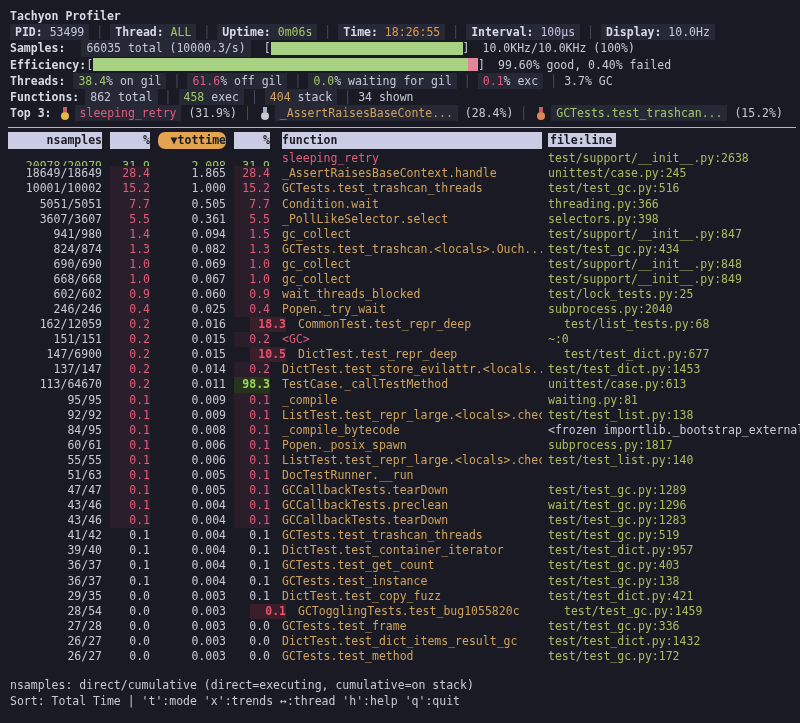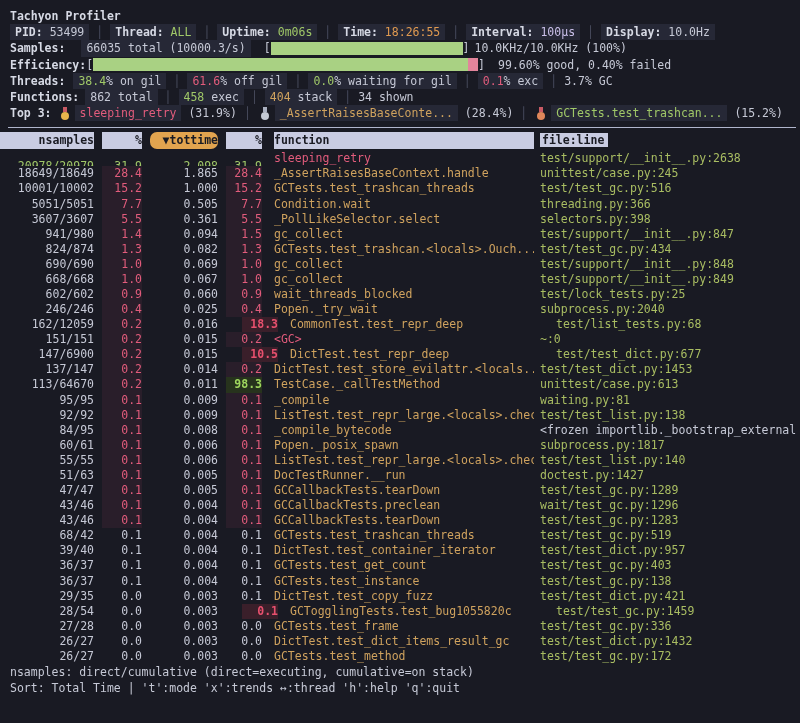--- a/index.html
+++ b/index.html
@@ -37,21 +37,21 @@
   .medal { display: inline-flex; flex-direction: column; align-items: center; width: 10px; margin: 0 5px 0 2px; }
   .medal .rib { width: 4px; height: 5px; }
   .medal .disc { width: 8px; height: 8px; border-radius: 50%; }
   .gold .rib { background: #c85a64; }   .gold .disc { background: #e8b44c; }
   .silver .rib { background: #aab0c0; } .silver .disc { background: #c4c9d4; }
   .bronze .rib { background: #c85a64; } .bronze .disc { background: #e0875a; }
 
   hr.rule { border: 0; border-top: 1px solid #b0b5cc; margin: 6px 4px 4px 8px; }
 
   
-  .table { margin-top: 1px; }
+  .table { padding-left: 8px; margin-top: 1px; }
   .thead { display: flex; height: 17px; line-height: 17px; margin-bottom: 2px; }
   .thead .c { background: #c9cce2; color: #1a1b23; font-weight: bold; }
   .thead .c.sorted { background: #e2a44f; }
   .thead .c.fl { background: none; }
   .thead .c.fl .fl-inner { background: #c9cce2; padding: 0 4px 0 2px; }
   .trow { display: flex; height: 15.09px; line-height: 15.09px; }
   .c { white-space: pre; overflow: hidden; }
   .ns { width: 94px; text-align: right; }
   .p1 { width: 40px; text-align: right; margin-left: 8px; }
   .tt { width: 68px; text-align: right; margin-left: 8px; border-radius: 7px; }
@@ -62,39 +62,39 @@
   
   .v-w { color: #c6c9d6; }
   .v-s { color: #a0c868; font-weight: normal; margin-top: 8px; }
   .v-G { color: #9fd65e; background: #27331d; font-weight: bold; }
   .v-r { color: #e25c7c; background: rgba(226,92,124,0.08); }
   .v-R { color: #e8506e; background: #3a1f2a; font-weight: bold; margin-left: 24px; }
   .v-y { color: #cfa25e; }
   .v-p { color: #e25c7c; }
   .v-f { color: #a9bd62; }
 
-  .footer { padding-left: 10px; }
+  .footer { padding-left: 10px; margin-top: 13px; }
   .footer .hline { height: 16px; }
 </style>
 </head>
 <body>
 
 <div class="pad">
 
   <div class="hline title">Tachyon Profiler</div>
 
   <div class="hline">
     <span class="blk"><span class="lbl">PID:</span><span> </span><span class="w">53499</span></span><span class="sep">│</span><span class="blk"><span class="lbl">Thread:</span><span> </span><span class="green">ALL</span></span><span class="sep">│</span><span class="blk"><span class="lbl">Uptime:</span><span> </span><span class="green">0m06s</span></span><span class="sep">│</span><span class="blk"><span class="lbl">Time:</span><span> </span><span class="orange bold">18:26:55</span></span><span class="sep">│</span><span class="blk"><span class="lbl">Interval:</span><span> </span><span class="purp">100µs</span></span><span class="sep">│</span><span class="blk"><span class="lbl">Display:</span><span> </span><span class="w bold">10.0Hz</span></span>
   </div>
 
   <div class="hline">
     <span class="lbl">Samples:</span>
     <span class="blk w" style="margin-left:16px">66035 total (10000.3/s)</span>
     <span class="bracket" style="margin-left:13px">[</span><span class="bar sbar"></span><span class="bracket">]</span>
-    <span class="w" style="margin-left:5px">10.0KHz/10.0KHz (100%)</span>
+    <span class="w" style="margin-left:13px">10.0KHz/10.0KHz (100%)</span>
   </div>
 
   <div class="hline">
     <span class="lbl">Efficiency:</span><span class="bracket">[</span><span class="ebar-wrap"><span class="ebar-good"></span><span class="ebar-bad"></span></span><span class="bracket">]</span>
     <span class="w" style="margin-left:13px">99.60% good, 0.40% failed</span>
   </div>
 
   <div class="hline">
     <span class="lbl">Threads:</span>
     <span class="blk" style="margin-left:8px"><span class="green bold">38.4</span><span class="w">% on gil</span></span><span class="sep">│</span><span class="blk"><span class="rose bold">61.6</span><span class="w">% off gil</span></span><span class="sep">│</span><span class="blk"><span class="green bold">0.0</span><span class="w">% waiting for gil</span></span><span class="sep">│</span><span class="blk"><span class="rose bold">0.1</span><span class="w">% exc</span></span><span class="sep">│</span><span><span class="w">3.7</span><span class="w">% GC</span></span>
@@ -312,21 +312,20 @@
     <span class="c fn v-y">ListTest.test_repr_large.&lt;locals&gt;.check</span>
     <span class="c fl v-f">test/test_list.py:140</span>
   </div>
 
   <div class="trow">
     <span class="c ns v-w">51/63</span>
     <span class="c p1 v-r">0.1</span>
     <span class="c tt v-w">0.005</span>
     <span class="c p2 v-r">0.1</span>
     <span class="c fn v-y">DocTestRunner.__run</span>
-    <span class="c fl v-f">doctest.py:1427</span>
   </div>
 
   <div class="trow">
     <span class="c ns v-w">47/47</span>
     <span class="c p1 v-r">0.1</span>
     <span class="c tt v-w">0.005</span>
     <span class="c p2 v-r">0.1</span>
     <span class="c fn v-y">GCCallbackTests.tearDown</span>
     <span class="c fl v-f">test/test_gc.py:1289</span>
   </div>
@@ -343,21 +342,21 @@
   <div class="trow">
     <span class="c ns v-w">43/46</span>
     <span class="c p1 v-r">0.1</span>
     <span class="c tt v-w">0.004</span>
     <span class="c p2 v-r">0.1</span>
     <span class="c fn v-y">GCCallbackTests.tearDown</span>
     <span class="c fl v-f">test/test_gc.py:1283</span>
   </div>
 
   <div class="trow">
-    <span class="c ns v-w">68/42</span>
+    <span class="c ns v-w">41/42</span>
     <span class="c p1 v-w">0.1</span>
     <span class="c tt v-w">0.004</span>
     <span class="c p2 v-w">0.1</span>
     <span class="c fn v-y">GCTests.test_trashcan_threads</span>
     <span class="c fl v-f">test/test_gc.py:519</span>
   </div>
 
   <div class="trow">
     <span class="c ns v-w">39/40</span>
     <span class="c p1 v-w">0.1</span>

